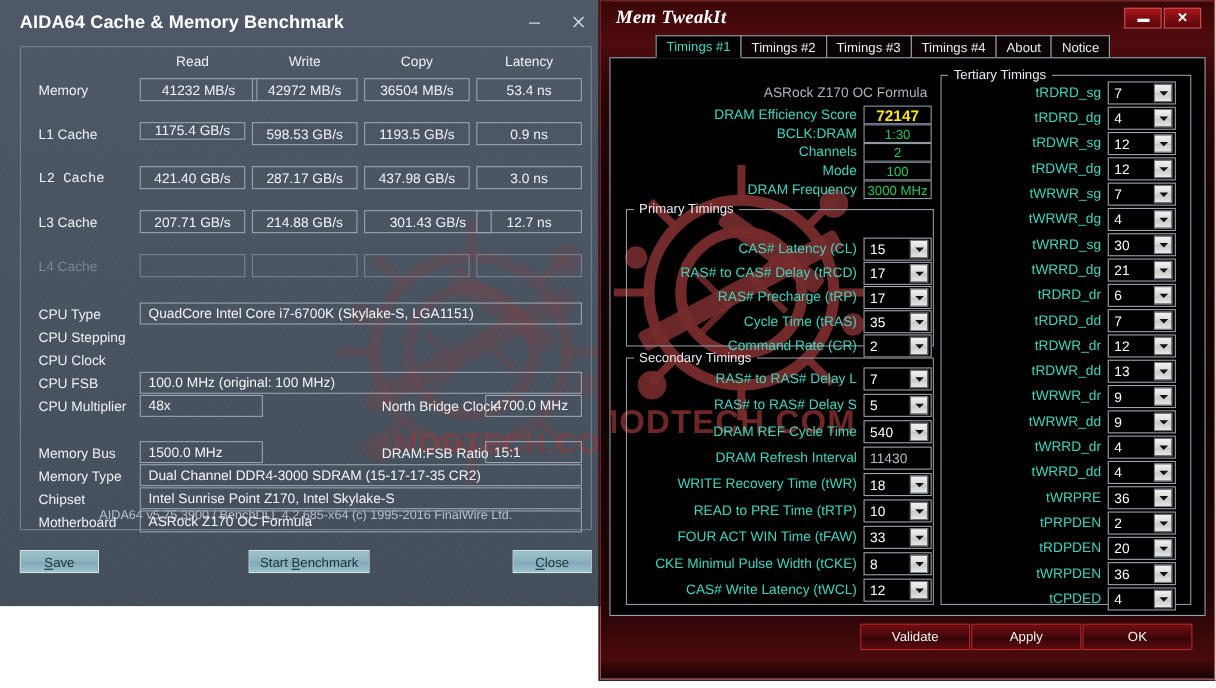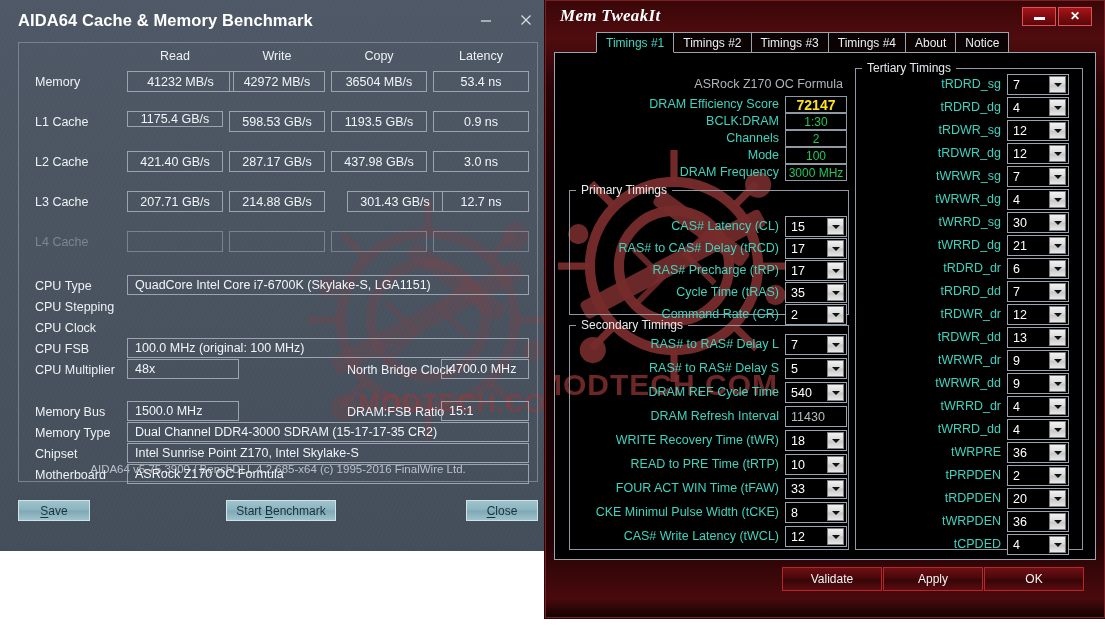--- a/index.html
+++ b/index.html
@@ -102,21 +102,21 @@
     background: linear-gradient(180deg, #a81418 0%, #7e0d11 50%, #5a080b 100%);
     border: 1px solid #e05055;
     color: #ffffff; font-size: 12px; font-weight: bold;
     display: flex; align-items: center; justify-content: center; line-height: 1;
   }
   .mtw-wbtn .min-bar { display: block; width: 11px; height: 3px; background: #fff; margin-top: 5px; }
 
   .mtw-body {
     position: absolute; left: 8px; top: 30px; width: 542px; height: 530px; z-index: 3;
   }
-  .mtw-tabs { display: flex; align-items: flex-end; height: 22px; padding-left: 42px; }
+  .mtw-tabs { display: flex; align-items: center; height: 22px; padding-left: 42px; }
   .mtw-tab {
     height: 21px; padding: 0 9px; display: flex; align-items: center;
     font-size: 12px; color: #e9eef2; background: #0a0203;
     border: 1px solid #9aa3ae; border-bottom: none; margin-right: -1px;
   }
   .mtw-tab.active { color: #41d6c0; background: #000; border-bottom: 1px solid #000; position: relative; z-index: 2; }
   .mtw-pane {
     position: relative; height: 508px; background: #000000;
     border: 1px solid #9aa3ae; margin-top: -1px; overflow: hidden;
   }
@@ -232,29 +232,29 @@
           <div class="rowlabel" style="left: 16px; top: 32px;">Memory</div>
           <div class="valbox" style="left: 108px; top: 28px; width: 107px; height: 21px;">41232 MB/s</div>
           <div class="valbox" style="left: 210px; top: 28px; width: 96px; height: 21px;">42972 MB/s</div>
           <div class="valbox" style="left: 312px; top: 28px; width: 96px; height: 21px;">36504 MB/s</div>
           <div class="valbox" style="left: 414px; top: 28px; width: 96px; height: 21px;">53.4 ns</div>
           <div class="rowlabel" style="left: 16px; top: 72px;">L1 Cache</div>
           <div class="valbox" style="left: 108px; top: 68px; width: 96px; height: 16px;">1175.4 GB/s</div>
           <div class="valbox" style="left: 210px; top: 68px; width: 96px; height: 21px;">598.53 GB/s</div>
           <div class="valbox" style="left: 312px; top: 68px; width: 96px; height: 21px;">1193.5 GB/s</div>
           <div class="valbox" style="left: 414px; top: 68px; width: 96px; height: 21px;">0.9 ns</div>
-          <div class="rowlabel" style="left: 16px; top: 112px;">L2 Cache</div>
+          <div class="rowlabel" style="left: 16px; top: 112px; font-family: Liberation Mono, monospace;">L2 Cache</div>
           <div class="valbox" style="left: 108px; top: 108px; width: 96px; height: 21px;">421.40 GB/s</div>
           <div class="valbox" style="left: 210px; top: 108px; width: 96px; height: 21px;">287.17 GB/s</div>
           <div class="valbox" style="left: 312px; top: 108px; width: 96px; height: 21px;">437.98 GB/s</div>
           <div class="valbox" style="left: 414px; top: 108px; width: 96px; height: 21px;">3.0 ns</div>
           <div class="rowlabel" style="left: 16px; top: 152px;">L3 Cache</div>
           <div class="valbox" style="left: 108px; top: 148px; width: 96px; height: 21px;">207.71 GB/s</div>
           <div class="valbox" style="left: 210px; top: 148px; width: 96px; height: 21px;">214.88 GB/s</div>
-          <div class="valbox" style="left: 328px; top: 148px; width: 96px; height: 21px;">301.43 GB/s</div>
+          <div class="valbox" style="left: 312px; top: 148px; width: 116px; height: 21px;">301.43 GB/s</div>
           <div class="valbox" style="left: 414px; top: 148px; width: 96px; height: 21px;">12.7 ns</div>
           <div class="rowlabel dim" style="left: 16px; top: 192px;">L4 Cache</div>
           <div class="valbox empty" style="left: 108px; top: 188px; width: 96px; height: 21px;"></div>
           <div class="valbox empty" style="left: 210px; top: 188px; width: 96px; height: 21px;"></div>
           <div class="valbox empty" style="left: 312px; top: 188px; width: 96px; height: 21px;"></div>
           <div class="valbox empty" style="left: 414px; top: 188px; width: 96px; height: 21px;"></div>
           <div class="rowlabel" style="left: 16px; top: 236px;">CPU Type</div>
           <div class="rowlabel" style="left: 16px; top: 257px;">CPU Stepping</div>
           <div class="rowlabel" style="left: 16px; top: 278px;">CPU Clock</div>
           <div class="rowlabel" style="left: 16px; top: 299px;">CPU FSB</div>

